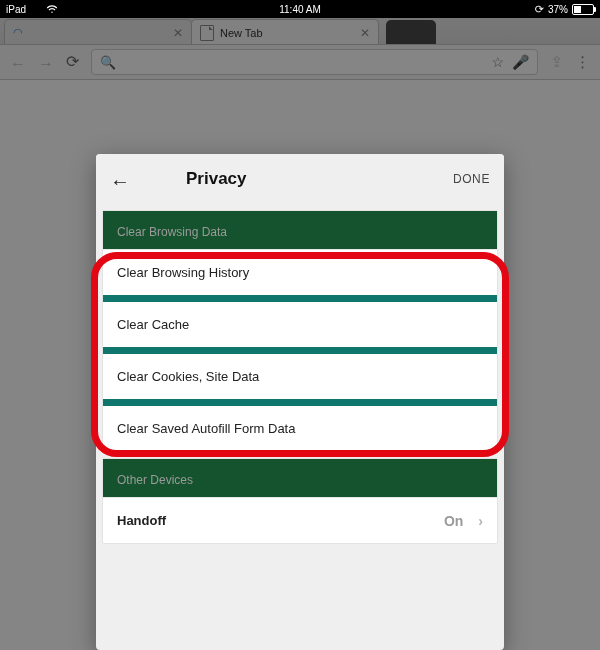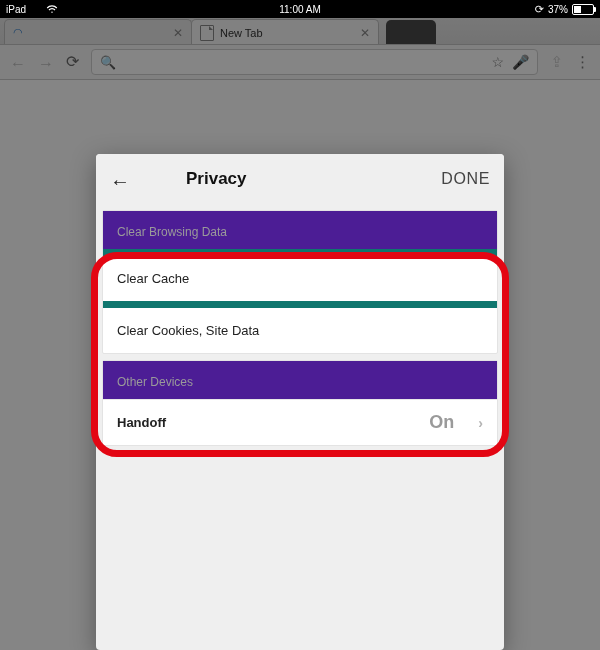--- a/index.html
+++ b/index.html
@@ -177,57 +177,57 @@
   }
   .modal-header .back {
     font-size: 20px; color: #222; margin-right: 16px;
     line-height: 1;
   }
   .modal-header .title {
     font-size: 17px; font-weight: 700; color: #111; margin-left: 40px;
   }
   .modal-header .done {
     margin-left: auto;
-    font-size: 16px;
+    font-size: 12px;
     letter-spacing: 0.6px;
     color: #444;
     font-weight: 500;
   }
   .modal-body {
     flex: 1;
     overflow: hidden;
     padding: 0 4px;
   }
   .section {
     background: #fff;
     border: 1px solid #e3e3e3;
     border-radius: 2px;
     margin: 6px 2px;
   }
   .section-header {
     font-size: 12px;
     color: #9a9a9a;
     padding: 14px 14px 10px;
-    background:#4c1d95;
+    background:#14532d;
   }
   .row {
     display: flex;
     align-items: center;
     height: 45px;
     padding: 0 14px;
     font-size: 13px;
     color: #222;
     border-top: 7px solid #0f766e;
   }
   .row.first { border-top: 1px solid #e8e8e8; }
   .row .value {
     margin-left: auto;
     color: #9a9a9a;
-    font-size: 18px;
-    margin-right: 24px;
+    font-size: 14px;
+    margin-right: 15px;
   }
   .row .chev {
     color: #b4b4b4;
     font-size: 14px;
   }
   .row.bold { font-weight: 600; }
 
   
   .annotation-ring {
     position: absolute;
@@ -245,21 +245,21 @@
     <div class="status-left">
       <span>iPad</span>
       <span class="wifi-icon">
         <svg width="12" height="10" viewBox="0 0 12 10">
           <path d="M6 9 L7 8 A1.4 1.4 0 0 0 5 8 Z" fill="#fff"></path>
           <path d="M3 6 A4 4 0 0 1 9 6" stroke="#fff" stroke-width="1.2" fill="none"></path>
           <path d="M1.2 4 A6.5 6.5 0 0 1 10.8 4" stroke="#fff" stroke-width="1.2" fill="none"></path>
         </svg>
       </span>
     </div>
-    <div class="status-center">11:00 AM</div>
+    <div class="status-center">11:40 AM</div>
     <div class="status-right">
       <span style="font-size:11px;">⟳</span>
       <span>37%</span>
       <span class="battery">
           <span class="level"></span>
         </span>
     </div>
   </div>
 
   <div class="browser-chrome">
@@ -298,25 +298,31 @@
   <div class="modal">
     <div class="modal-header">
       <span class="back">←</span>
       <span class="title">Privacy</span>
       <span class="done">DONE</span>
     </div>
     <div class="modal-body">
 
       <div class="section">
         <div class="section-header">Clear Browsing Data</div>
+        <div class="row first">
+          <span>Clear Browsing History</span>
+        </div>
         <div class="row">
           <span>Clear Cache</span>
         </div>
         <div class="row">
           <span>Clear Cookies, Site Data</span>
+        </div>
+        <div class="row">
+          <span>Clear Saved Autofill Form Data</span>
         </div>
       </div>
 
       <div class="section">
         <div class="section-header">Other Devices</div>
         <div class="row first bold">
           <span>Handoff</span>
           <span class="value">On</span>
           <span class="chev">›</span>
         </div>

